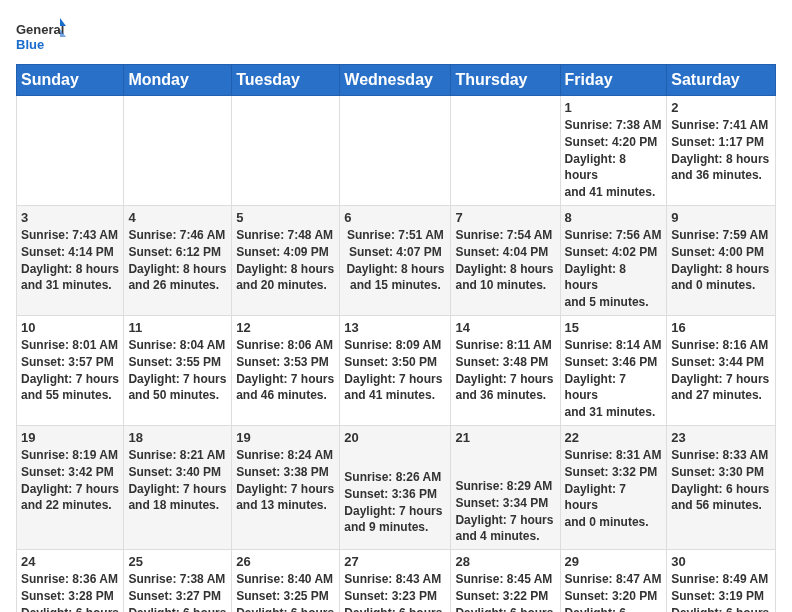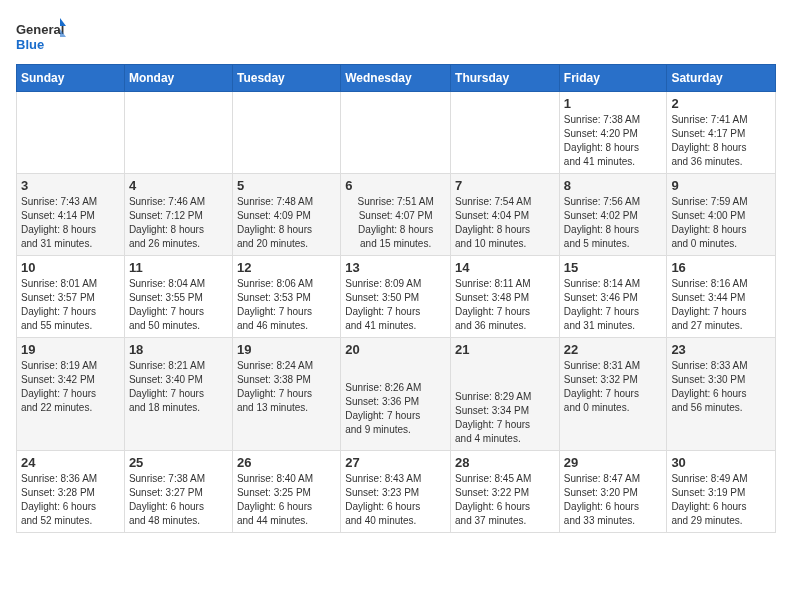--- a/index.html
+++ b/index.html
@@ -35,21 +35,21 @@
       width: 100%;
       border-collapse: collapse;
       font-size: 11px;
     }
     .calendar th {
       background: #2970c9;
       color: #fff;
       padding: 6px 4px;
       text-align: left;
       font-weight: bold;
-      font-size: 12px;
+      font-size: 16px;
       border: 1px solid #2060b0;
     }
     .calendar td {
       vertical-align: top;
       padding: 4px;
       border: 1px solid #ddd;
       width: 113px;
       min-height: 80px;
       background: #fff;
     }
@@ -59,21 +59,22 @@
     .day-num {
       font-size: 13px;
       font-weight: bold;
       color: #333;
       display: block;
       margin-bottom: 2px;
     }
     .day-info {
       color: #333;
       line-height: 1.4;
-      font-size: 10px;
+      font-size: 12px;
+      font-weight: bold;
     }
     .empty { background: #fff !important; }
   </style>
 </head>
 <body>
 
 <div class="header">
   <div class="logo">
   <svg width="50" height="40" viewBox="0 0 50 40">
     <text x="0" y="18" font-family="Arial" font-size="13" font-weight="bold" fill="#333">General</text>
@@ -110,37 +111,37 @@
         <td>
           <span class="day-num">1</span>
           <div class="day-info" style="white-space: pre-line;">Sunrise: 7:38 AM
 Sunset: 4:20 PM
 Daylight: 8 hours
 and 41 minutes.</div>
         </td>
         <td>
           <span class="day-num">2</span>
           <div class="day-info" style="white-space: pre-line;">Sunrise: 7:41 AM
-Sunset: 4:17 PM
+Sunset: 1:17 PM
 Daylight: 8 hours
 and 36 minutes.</div>
         </td>
       </tr>
       <tr>
         <td>
           <span class="day-num">3</span>
           <div class="day-info" style="white-space: pre-line;">Sunrise: 7:43 AM
 Sunset: 4:14 PM
 Daylight: 8 hours
 and 31 minutes.</div>
         </td>
         <td>
           <span class="day-num">4</span>
           <div class="day-info" style="white-space: pre-line;">Sunrise: 7:46 AM
-Sunset: 7:12 PM
+Sunset: 6:12 PM
 Daylight: 8 hours
 and 26 minutes.</div>
         </td>
         <td>
           <span class="day-num">5</span>
           <div class="day-info" style="white-space: pre-line;">Sunrise: 7:48 AM
 Sunset: 4:09 PM
 Daylight: 8 hours
 and 20 minutes.</div>
         </td>

